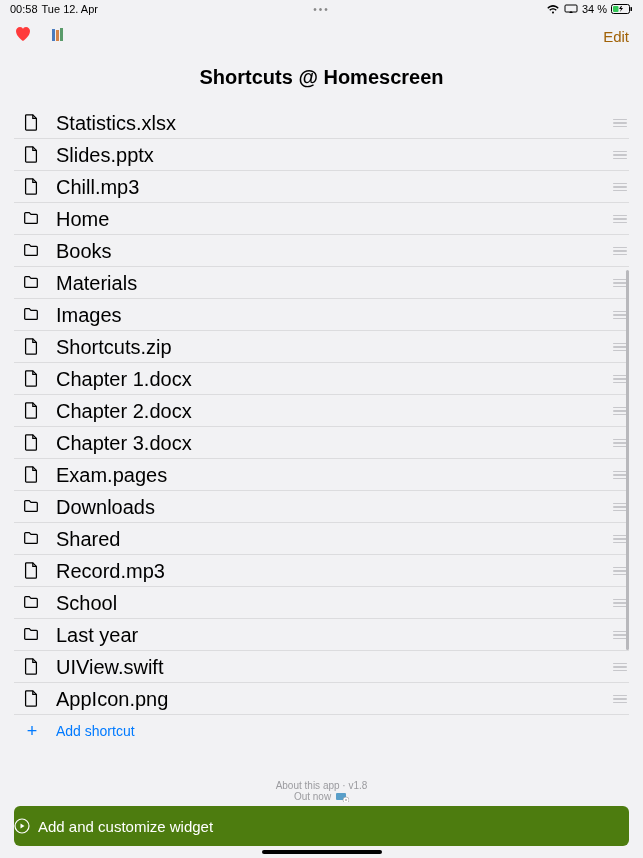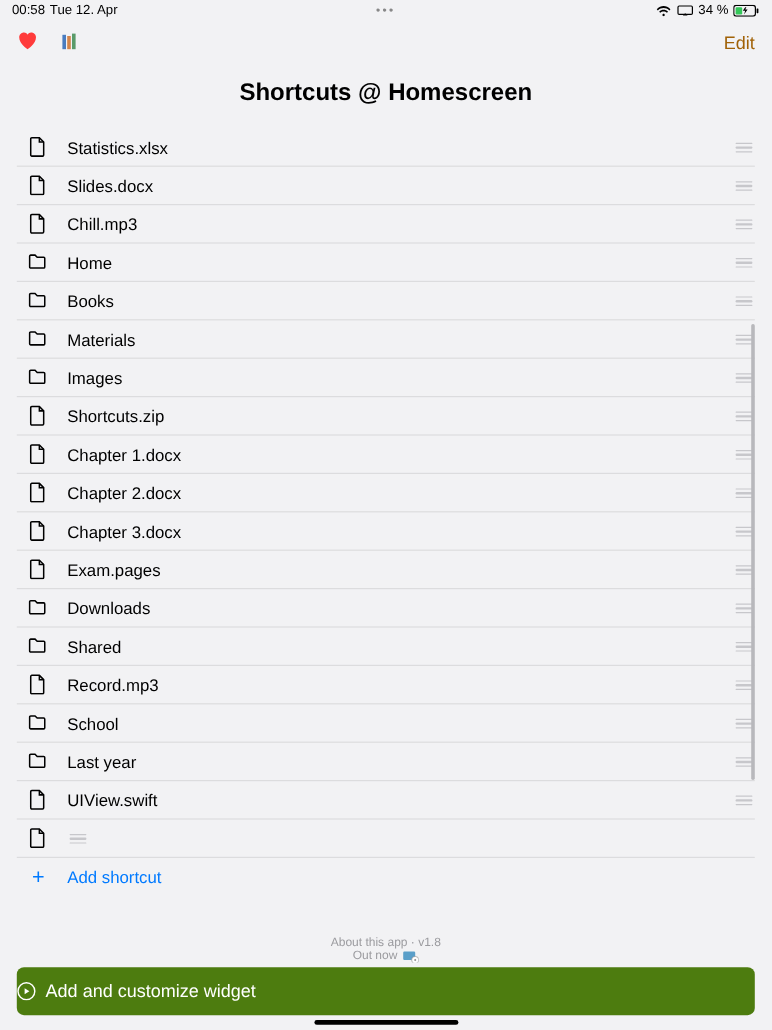--- a/index.html
+++ b/index.html
@@ -99,21 +99,21 @@
     }
     .row-icon {
       width: 20px;
       height: 20px;
       margin-right: 14px;
       color: #000;
       flex-shrink: 0;
     }
     .row-label {
       flex: 1;
-      font-size: 14px;
+      font-size: 20px;
       color: #000;
     }
     .drag-handle {
       width: 18px;
       color: #c7c7cb;
       display: flex;
       flex-direction: column;
       gap: 2px;
       align-items: center;
     }
@@ -261,21 +261,21 @@
         <div class="drag-line"></div>
         <div class="drag-line"></div>
         <div class="drag-line"></div>
       </div>
     </div>
     <div class="list-row">
       <span class="row-icon"><svg width="18" height="18" viewBox="0 0 20 20">
           <path d="M5 2h7l4 4v12a1 1 0 0 1-1 1H5a1 1 0 0 1-1-1V3a1 1 0 0 1 1-1z" fill="none" stroke="#000" stroke-width="1.4"></path>
           <path d="M12 2v4h4" fill="none" stroke="#000" stroke-width="1.4"></path>
         </svg></span>
-      <span class="row-label">Slides.docx</span>
+      <span class="row-label">Slides.pptx</span>
       <div class="drag-handle">
         <div class="drag-line"></div>
         <div class="drag-line"></div>
         <div class="drag-line"></div>
       </div>
     </div>
     <div class="list-row">
       <span class="row-icon"><svg width="18" height="18" viewBox="0 0 20 20">
           <path d="M5 2h7l4 4v12a1 1 0 0 1-1 1H5a1 1 0 0 1-1-1V3a1 1 0 0 1 1-1z" fill="none" stroke="#000" stroke-width="1.4"></path>
           <path d="M12 2v4h4" fill="none" stroke="#000" stroke-width="1.4"></path>
@@ -457,20 +457,21 @@
         <div class="drag-line"></div>
         <div class="drag-line"></div>
         <div class="drag-line"></div>
       </div>
     </div>
     <div class="list-row">
       <span class="row-icon"><svg width="18" height="18" viewBox="0 0 20 20">
           <path d="M5 2h7l4 4v12a1 1 0 0 1-1 1H5a1 1 0 0 1-1-1V3a1 1 0 0 1 1-1z" fill="none" stroke="#000" stroke-width="1.4"></path>
           <path d="M12 2v4h4" fill="none" stroke="#000" stroke-width="1.4"></path>
         </svg></span>
+      <span class="row-label">AppIcon.png</span>
       <div class="drag-handle">
         <div class="drag-line"></div>
         <div class="drag-line"></div>
         <div class="drag-line"></div>
       </div>
     </div>
     <div class="add-row">
       <span class="plus-icon">+</span>
       <span class="add-label">Add shortcut</span>
     </div>

